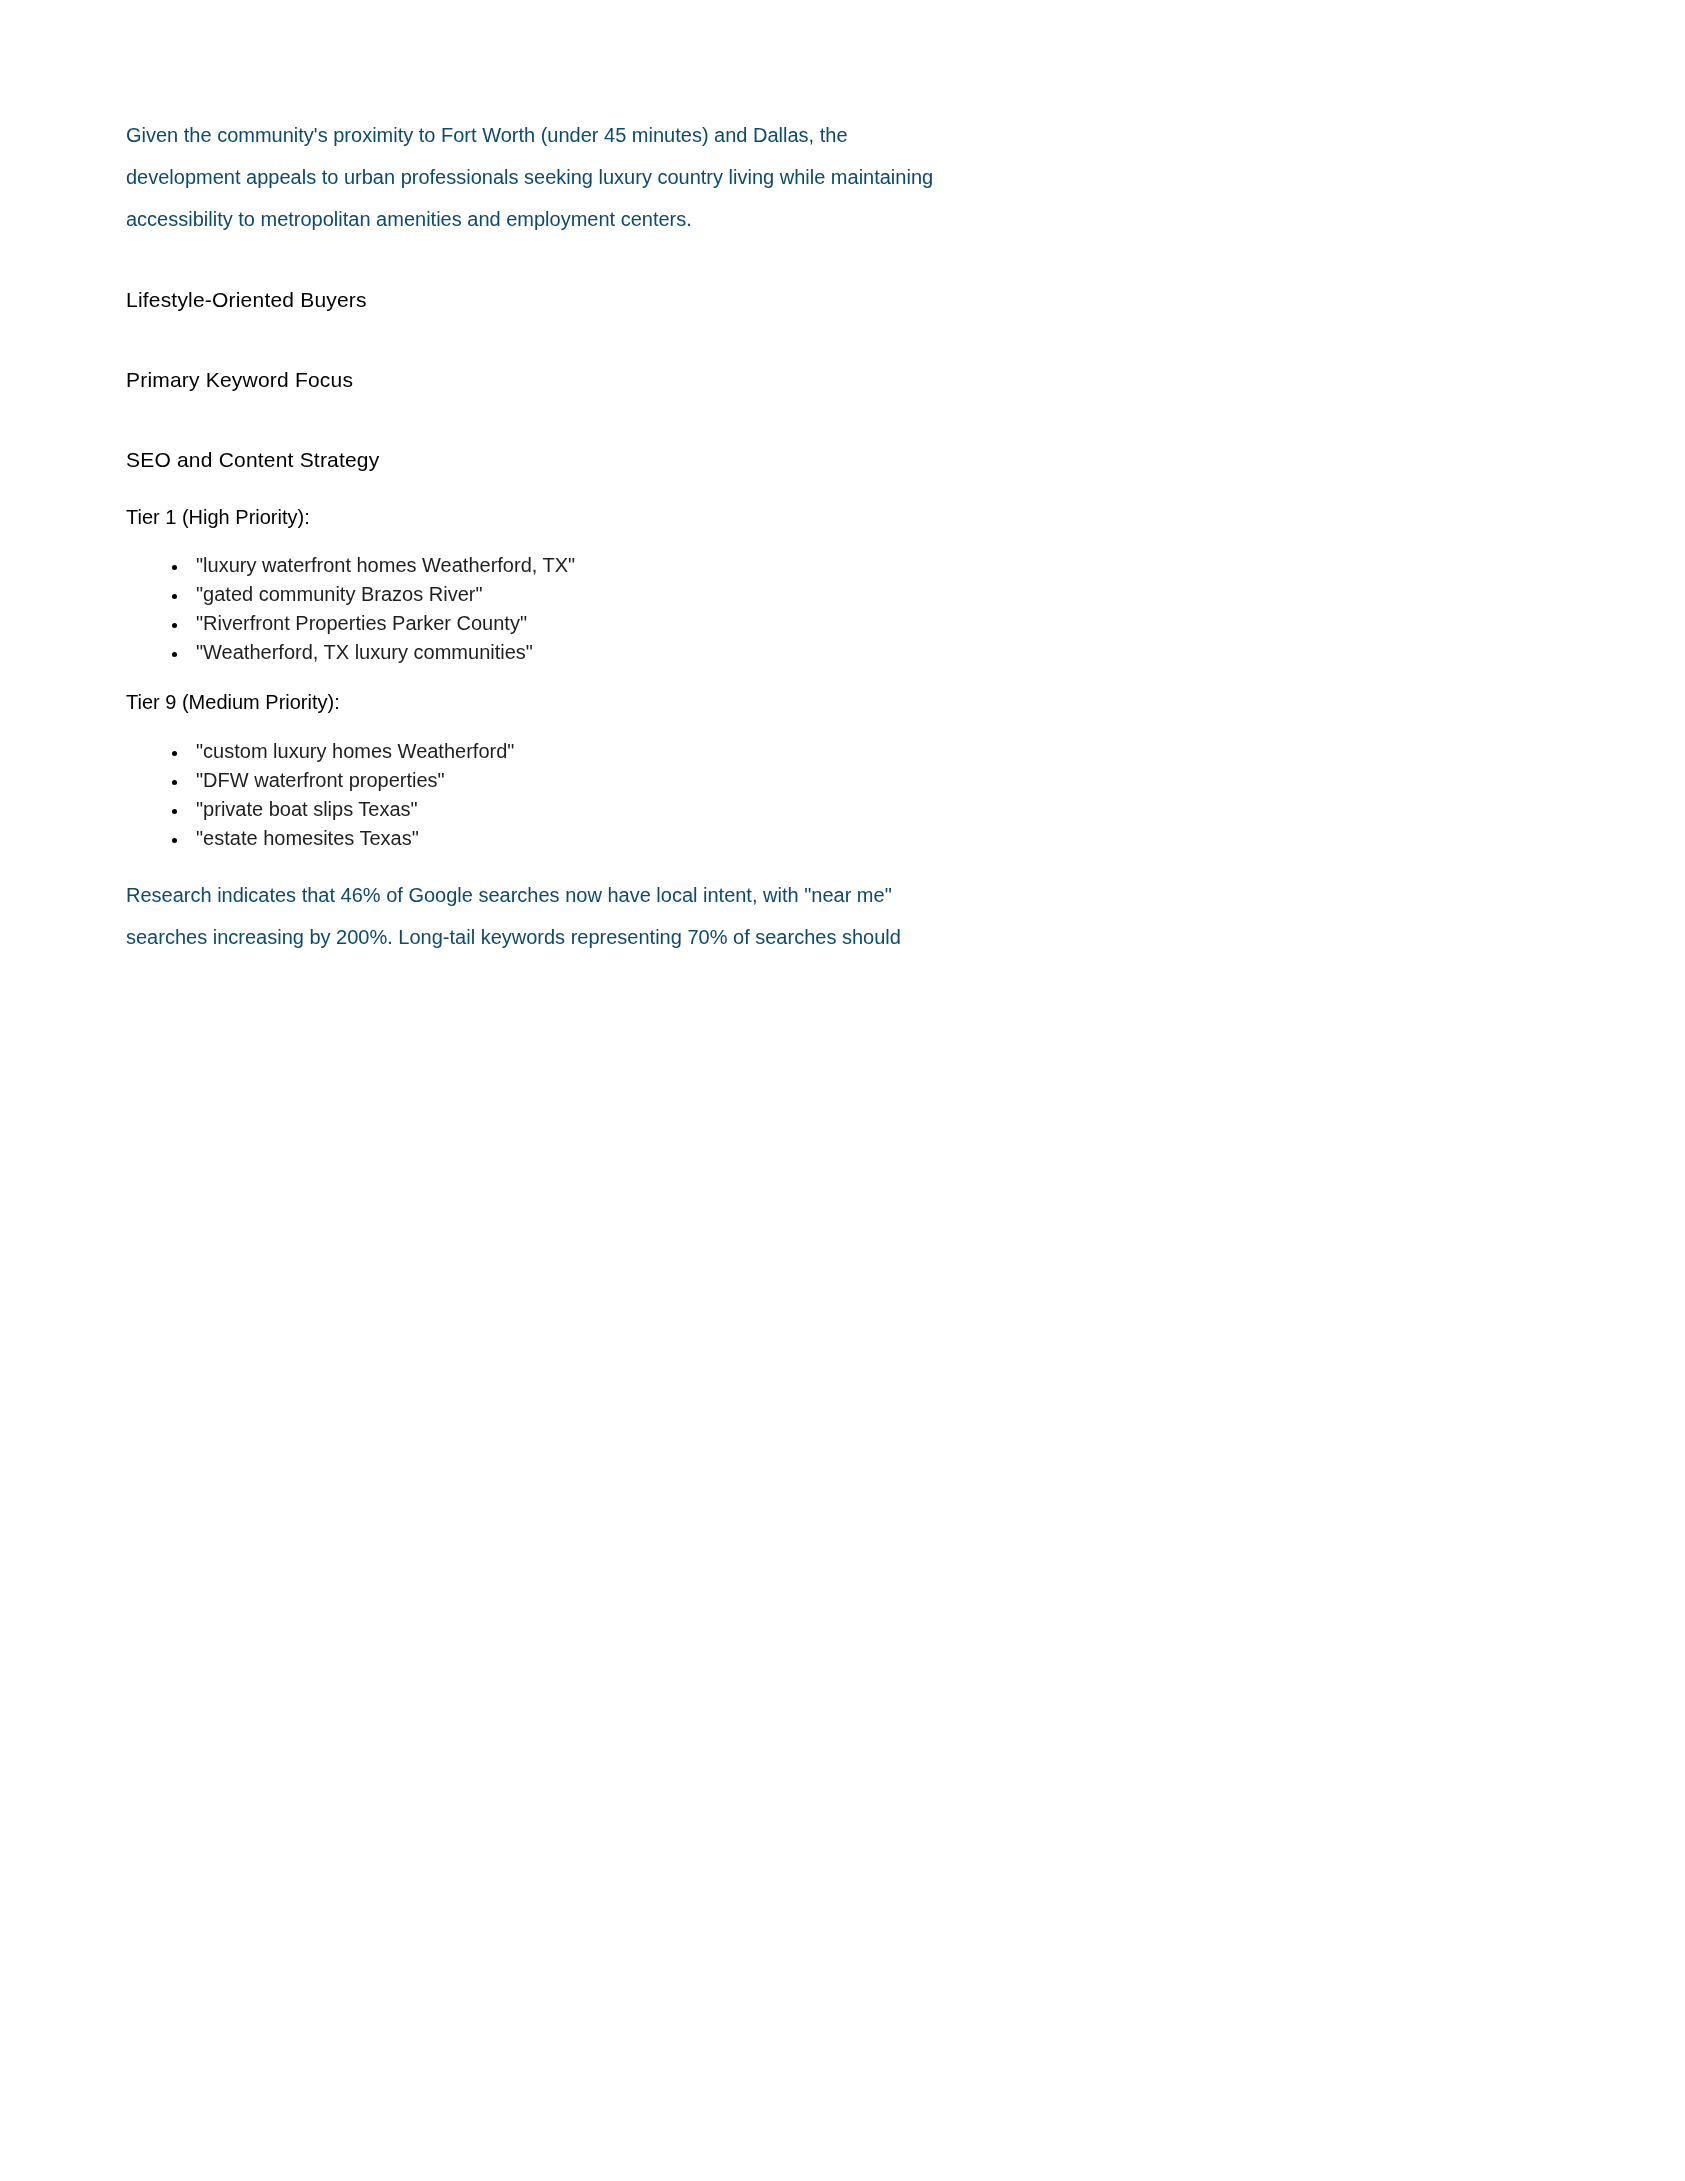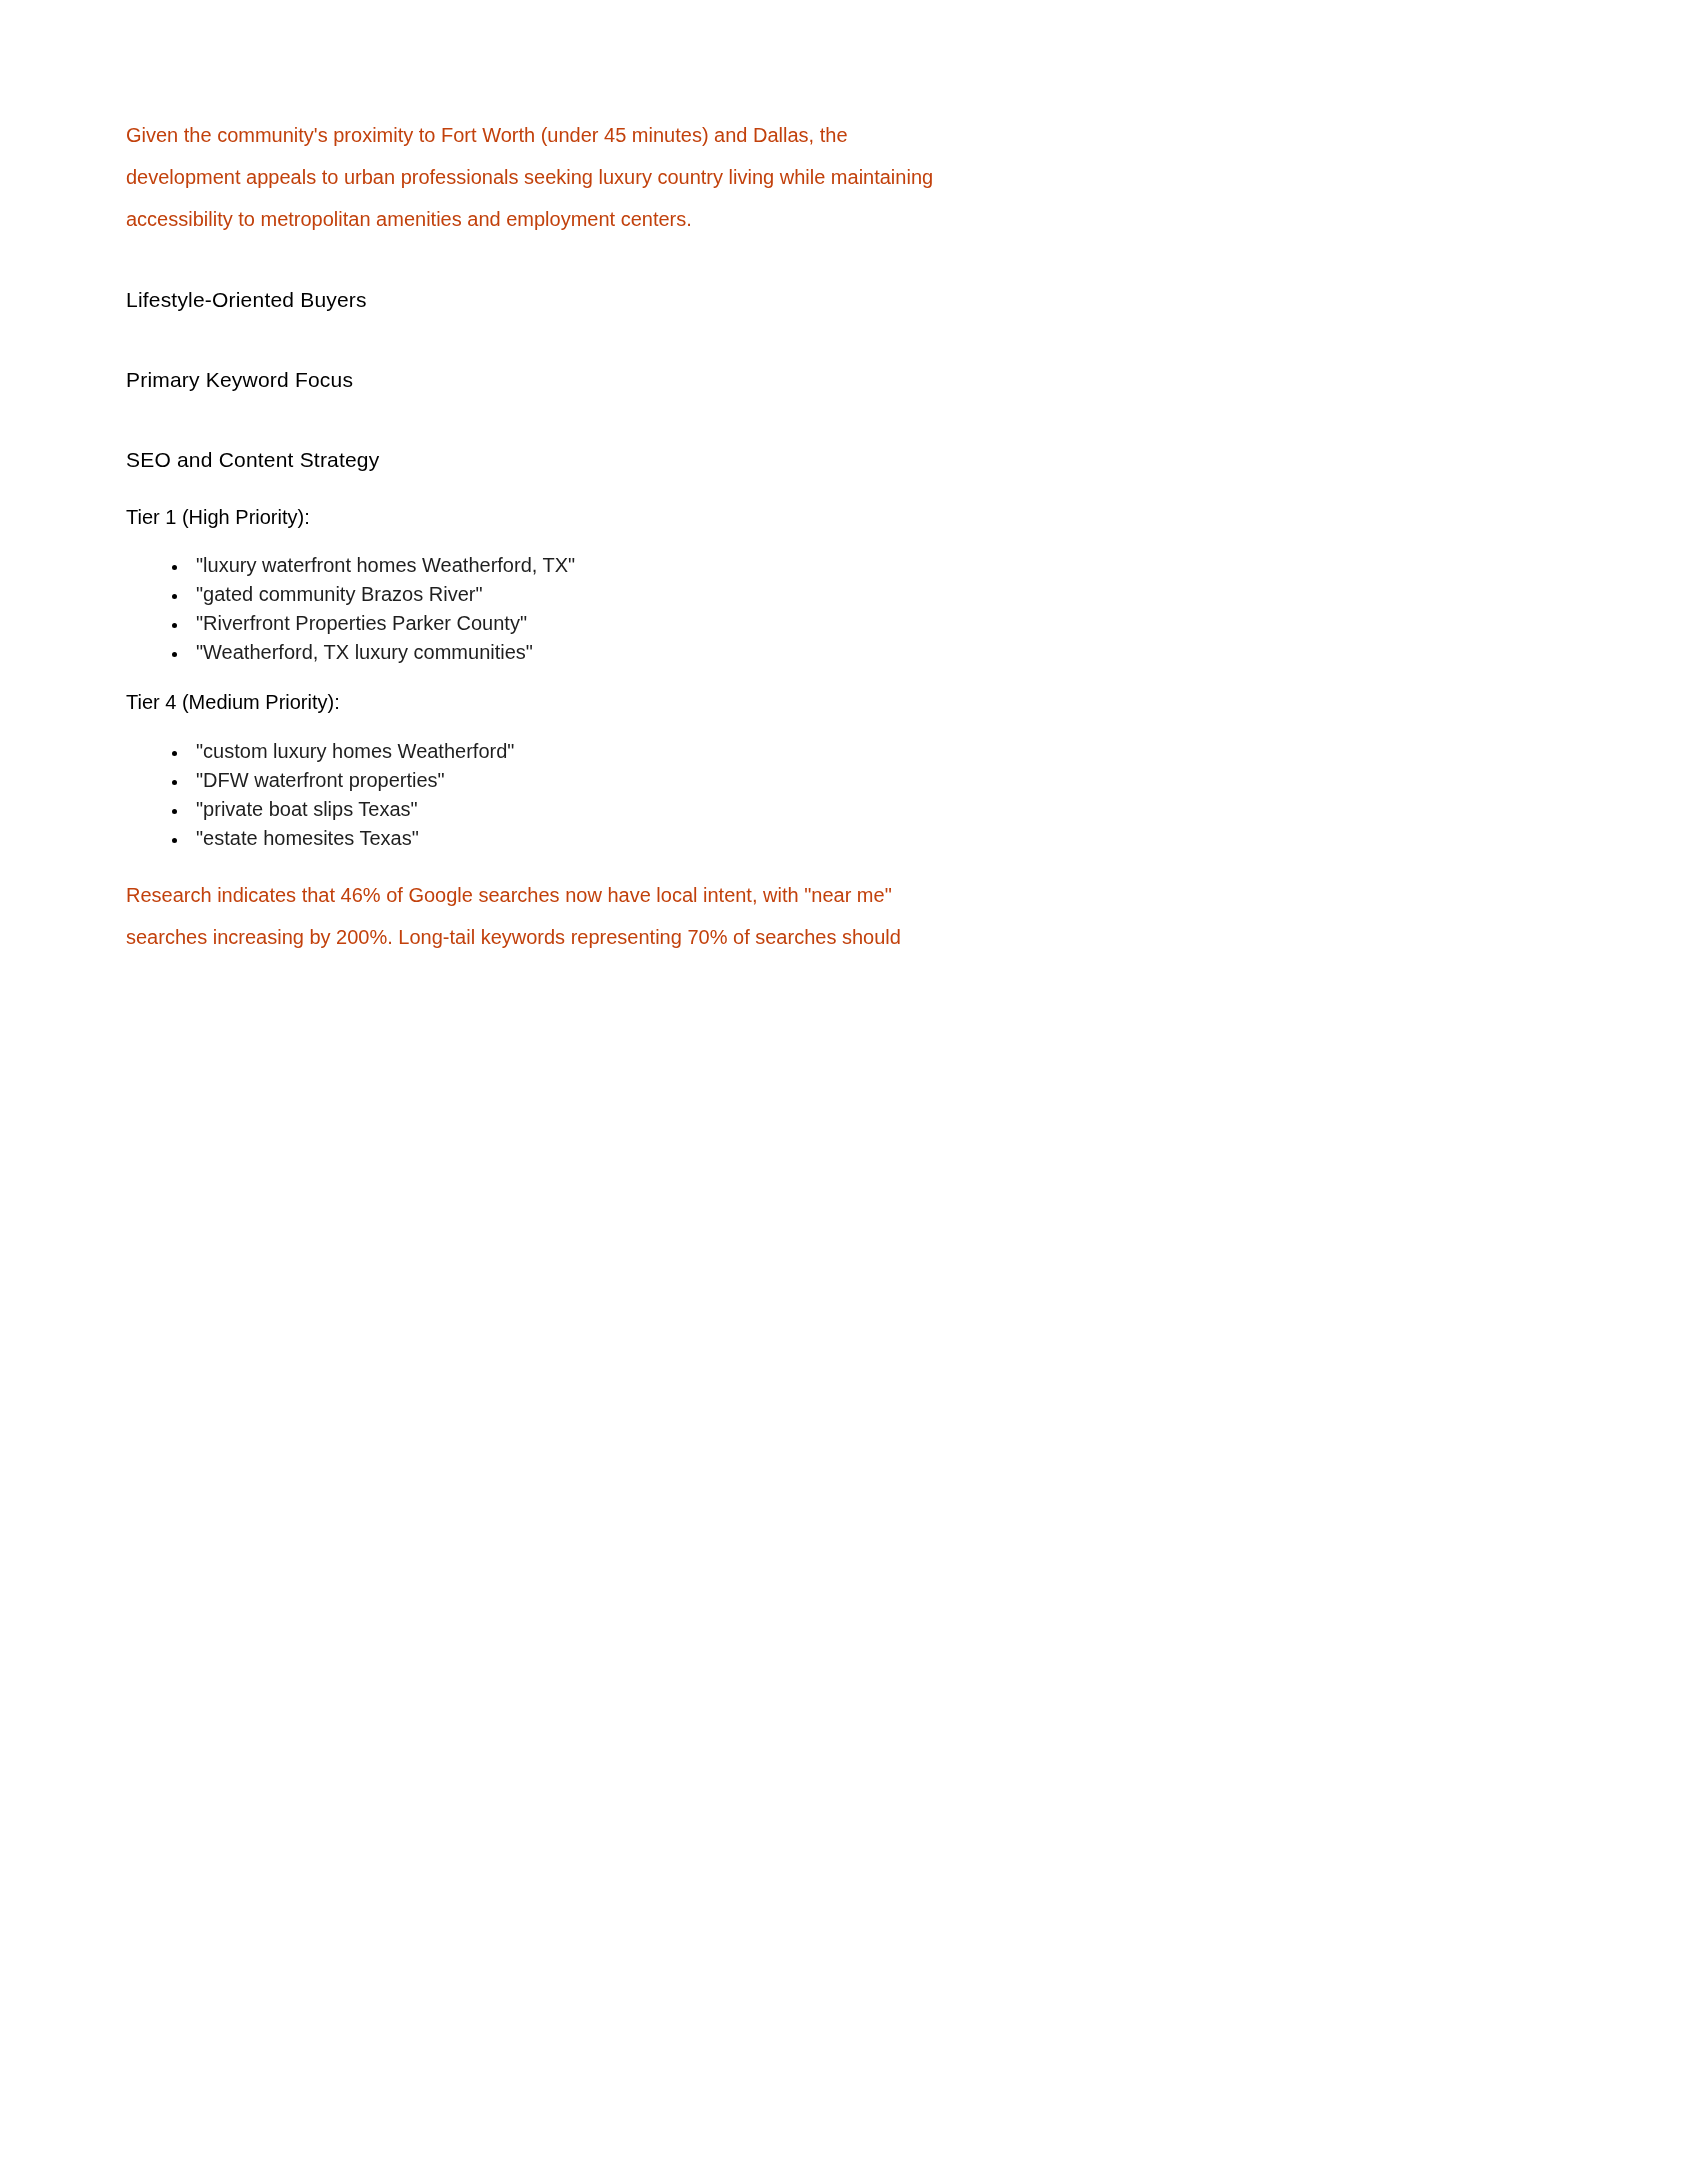--- a/index.html
+++ b/index.html
@@ -20,21 +20,21 @@
     background: #ffffff;
     padding: 114px 751px 70px 126px;
   }
   .content {
     width: 809px;
   }
   p.body-text {
     font-size: 20px;
     line-height: 42px;
     margin: 0 0 23px 0;
-    color: #c2410c;
+    color: #0c4a6e;
   }
   h2.doc-heading {
     font-size: 21px;
     line-height: 40px;
     font-weight: 400;
     color: #000000;
     margin: 40px 0 23px 0;
     letter-spacing: 0.2px;
   }
   p.tier-label {
@@ -78,21 +78,21 @@
 
     <p class="tier-label">Tier 1 (High Priority):</p>
 
     <ul class="keyword-list">
       <li>"luxury waterfront homes Weatherford, TX"</li>
       <li>"gated community Brazos River"</li>
       <li>"Riverfront Properties Parker County"</li>
       <li>"Weatherford, TX luxury communities"</li>
     </ul>
 
-    <p class="tier-label">Tier 4 (Medium Priority):</p>
+    <p class="tier-label">Tier 9 (Medium Priority):</p>
 
     <ul class="keyword-list">
       <li>"custom luxury homes Weatherford"</li>
       <li>"DFW waterfront properties"</li>
       <li>"private boat slips Texas"</li>
       <li>"estate homesites Texas"</li>
     </ul>
 
     <p class="body-text">Research indicates that 46% of Google searches now have local intent, with "near me" searches increasing by 200%. Long-tail keywords representing 70% of searches should</p>
 

